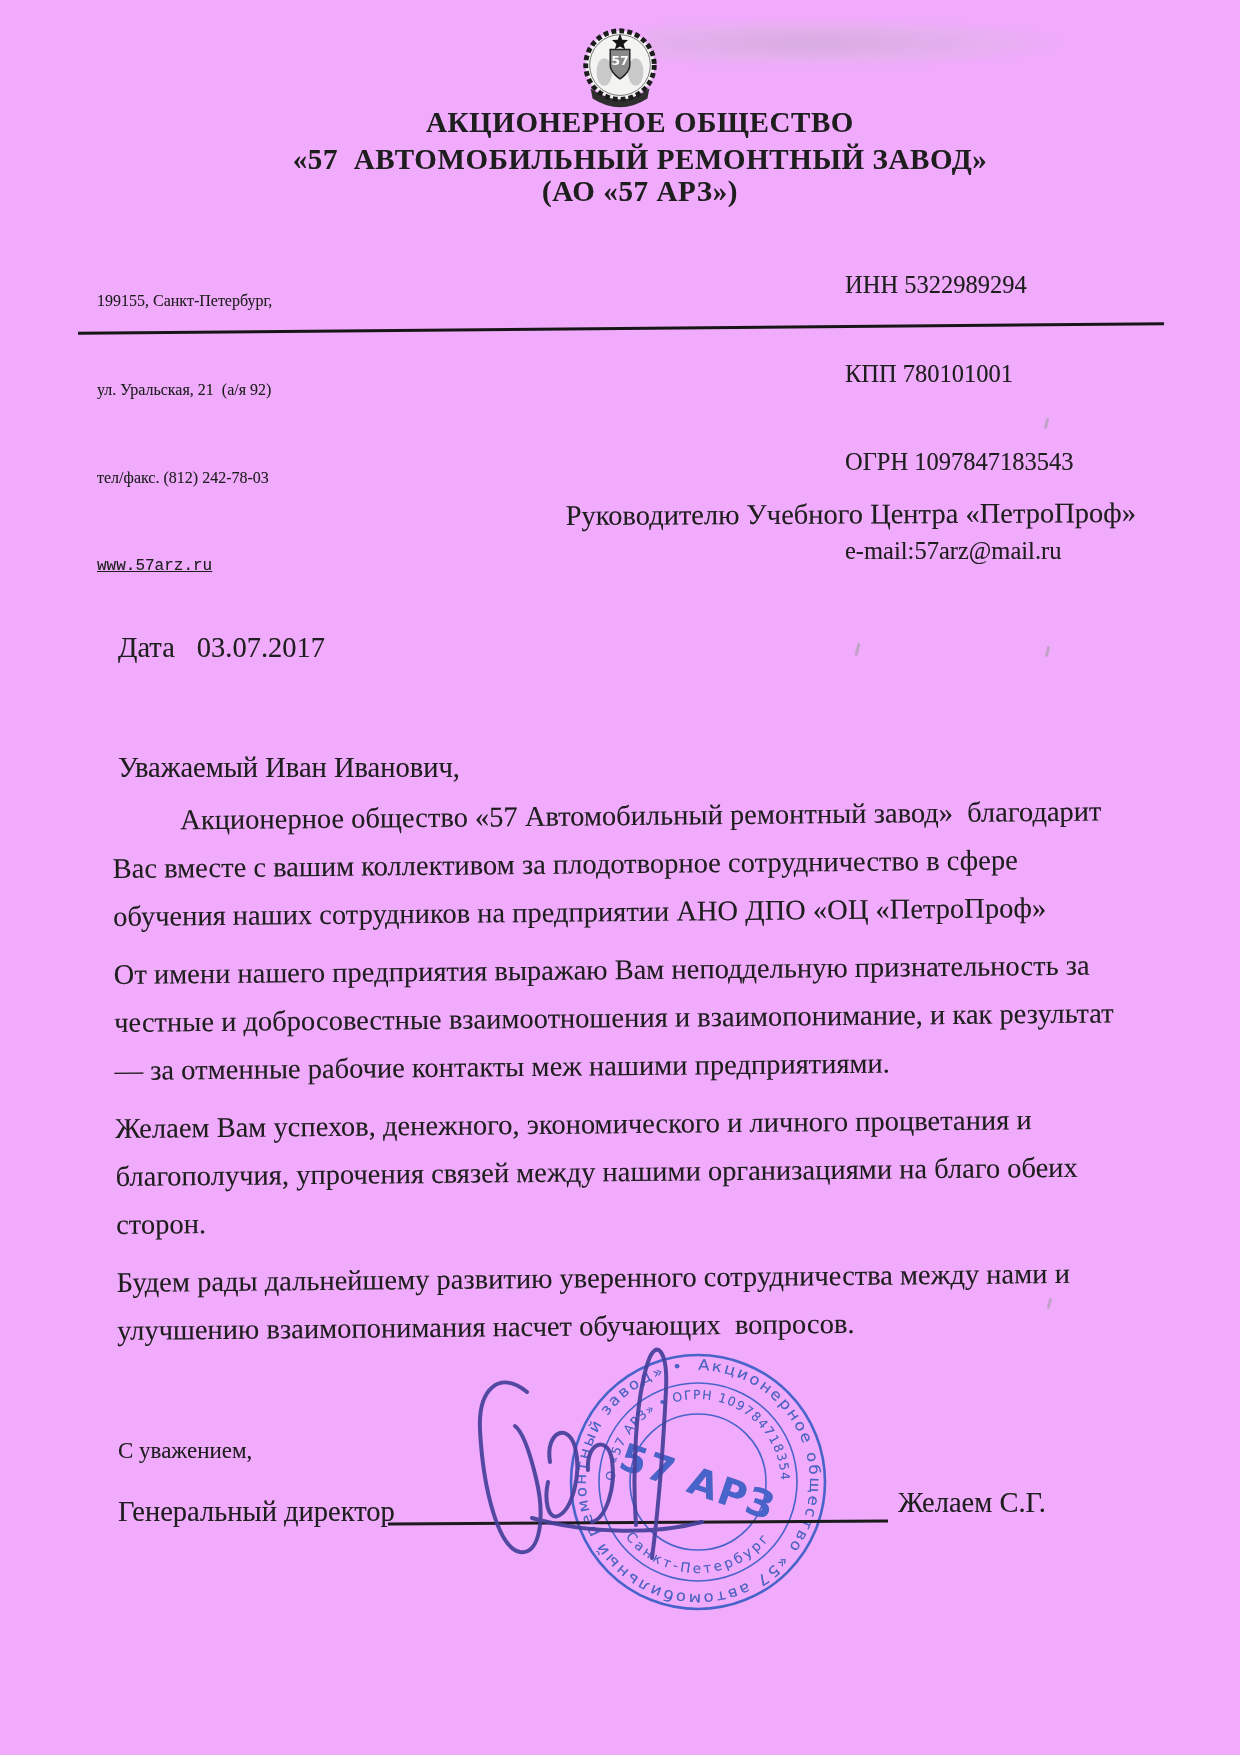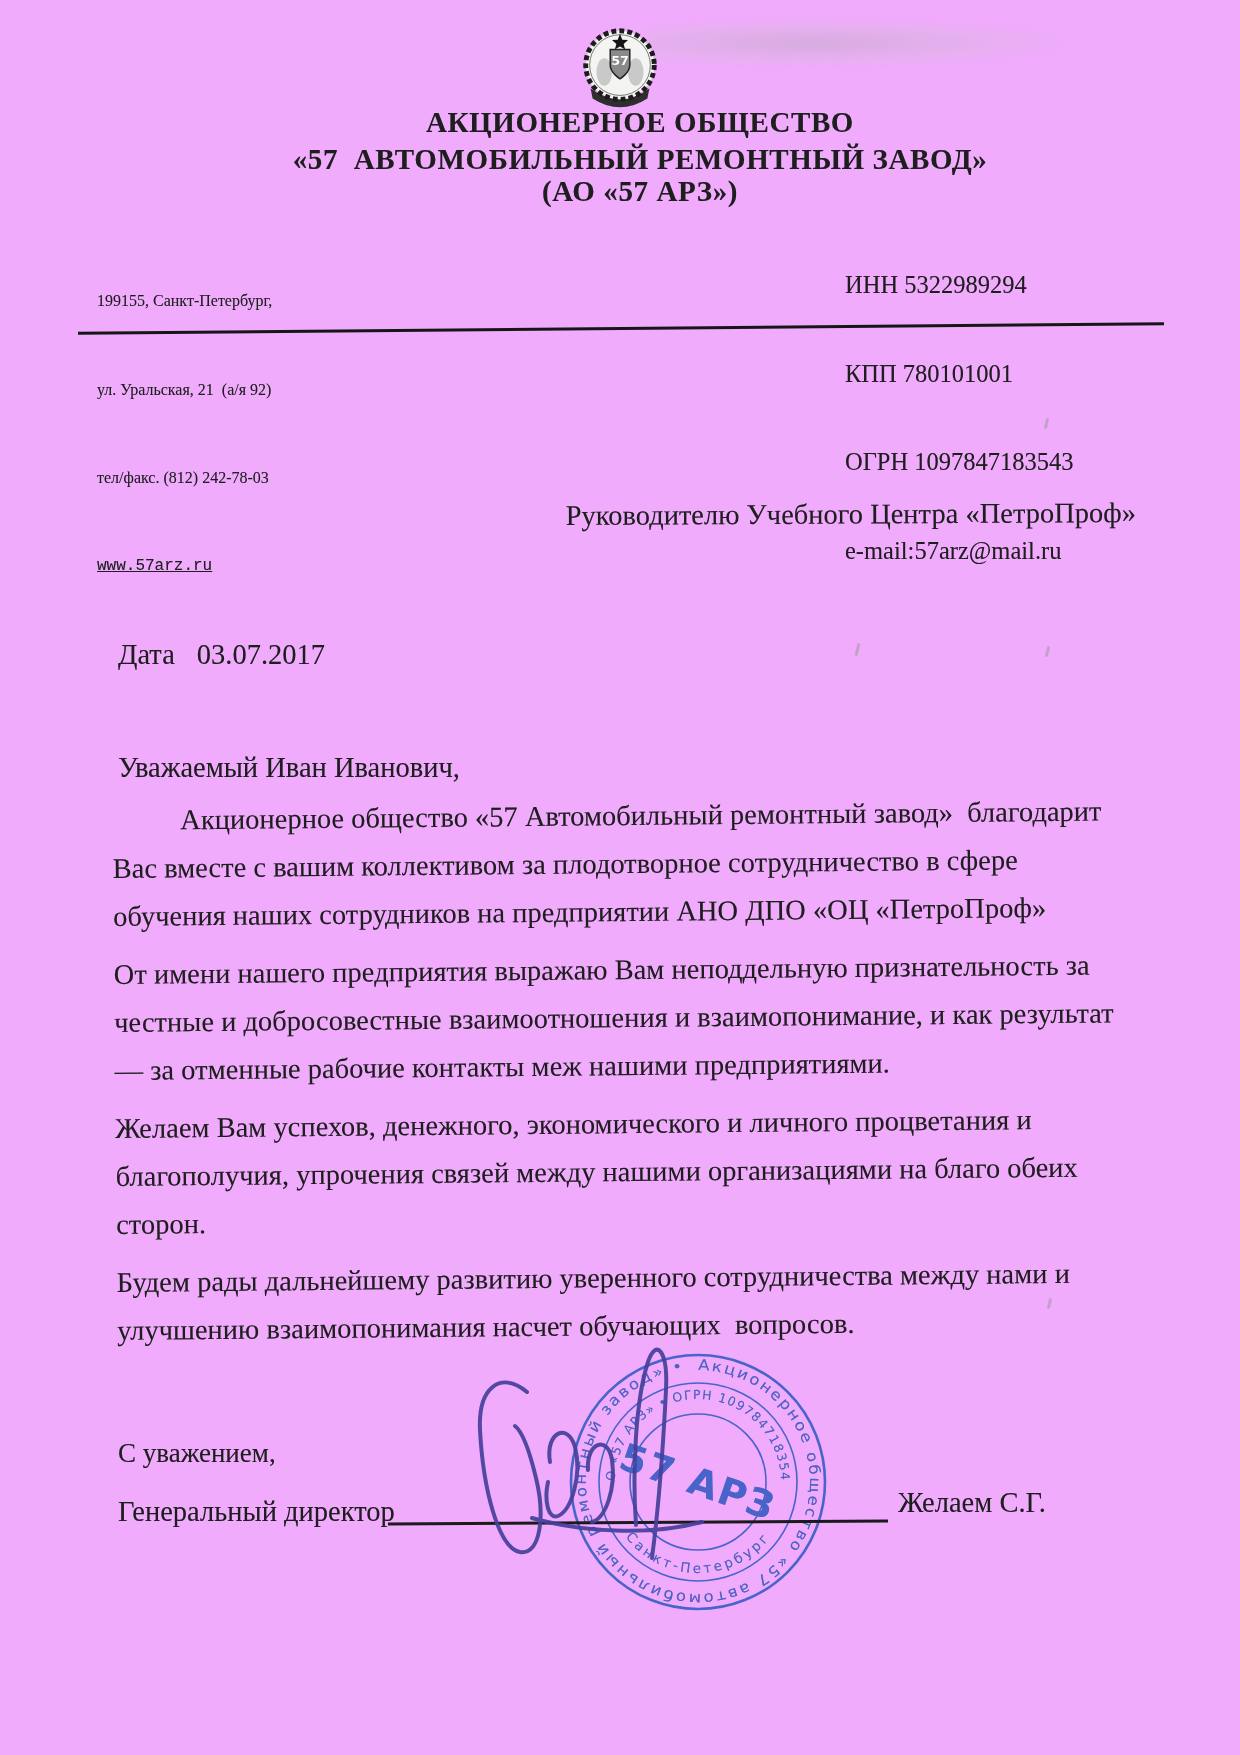--- a/index.html
+++ b/index.html
@@ -23,31 +23,31 @@
   .org3{top:175px;}
 
   
   .contacts-left{left:97px;top:227px;font-size:16px;line-height:29.5px;white-space:pre;}
   .contacts-right{left:845px;top:211px;font-size:24.5px;line-height:29.5px;white-space:pre;}
   .website{text-decoration:underline;font-family:Liberation Mono, monospace;}
   .rule{left:78px;top:327px;width:1086px;height:3px;background:#161616;transform:rotate(-.5deg);}
 
   
   .addressee{left:0;top:500px;width:1136px;text-align:right;font-size:28.5px;transform:rotate(-.3deg);}
-  .date-row{left:118px;top:632px;font-size:28.5px;margin-top:7px;}
+  .date-row{left:118px;top:632px;font-size:28.5px;}
   .date-row .val{margin-left:22px;}
   .salutation{left:118px;top:752px;font-size:28.5px;}
   .body-block{left:112px;top:797px;width:1080px;font-size:28.5px;line-height:48px;
               transform:rotate(-.55deg);transform-origin:0 0;}
   .para{margin:0 0 10px 0;}
   .line{display:block;white-space:pre-wrap;}
   .indent{padding-left:68px;}
 
   
-  .closing{left:118px;top:1438px;font-size:27px;}
+  .closing{left:118px;top:1438px;font-size:23px;}
   .signer-title{left:118px;top:1496px;font-size:28.5px;}
   .sign-line{left:388px;top:1521px;width:500px;height:2.5px;background:#1b1b1b;transform:rotate(-.35deg);z-index:3;}
   .signer-name{left:898px;top:1487px;font-size:28.5px;z-index:4;}
   .stamp-box{left:562px;top:1346px;width:272px;height:272px;opacity:.92;z-index:2;}
   .sig-box{left:440px;top:1320px;width:320px;height:260px;z-index:5;}
 
   
   .smudge{left:648px;top:20px;width:410px;height:46px;
           background:radial-gradient(ellipse at 40% 50%,rgba(175,175,175,.38),rgba(200,200,200,.18) 55%,transparent 75%);
           filter:blur(2px);}

